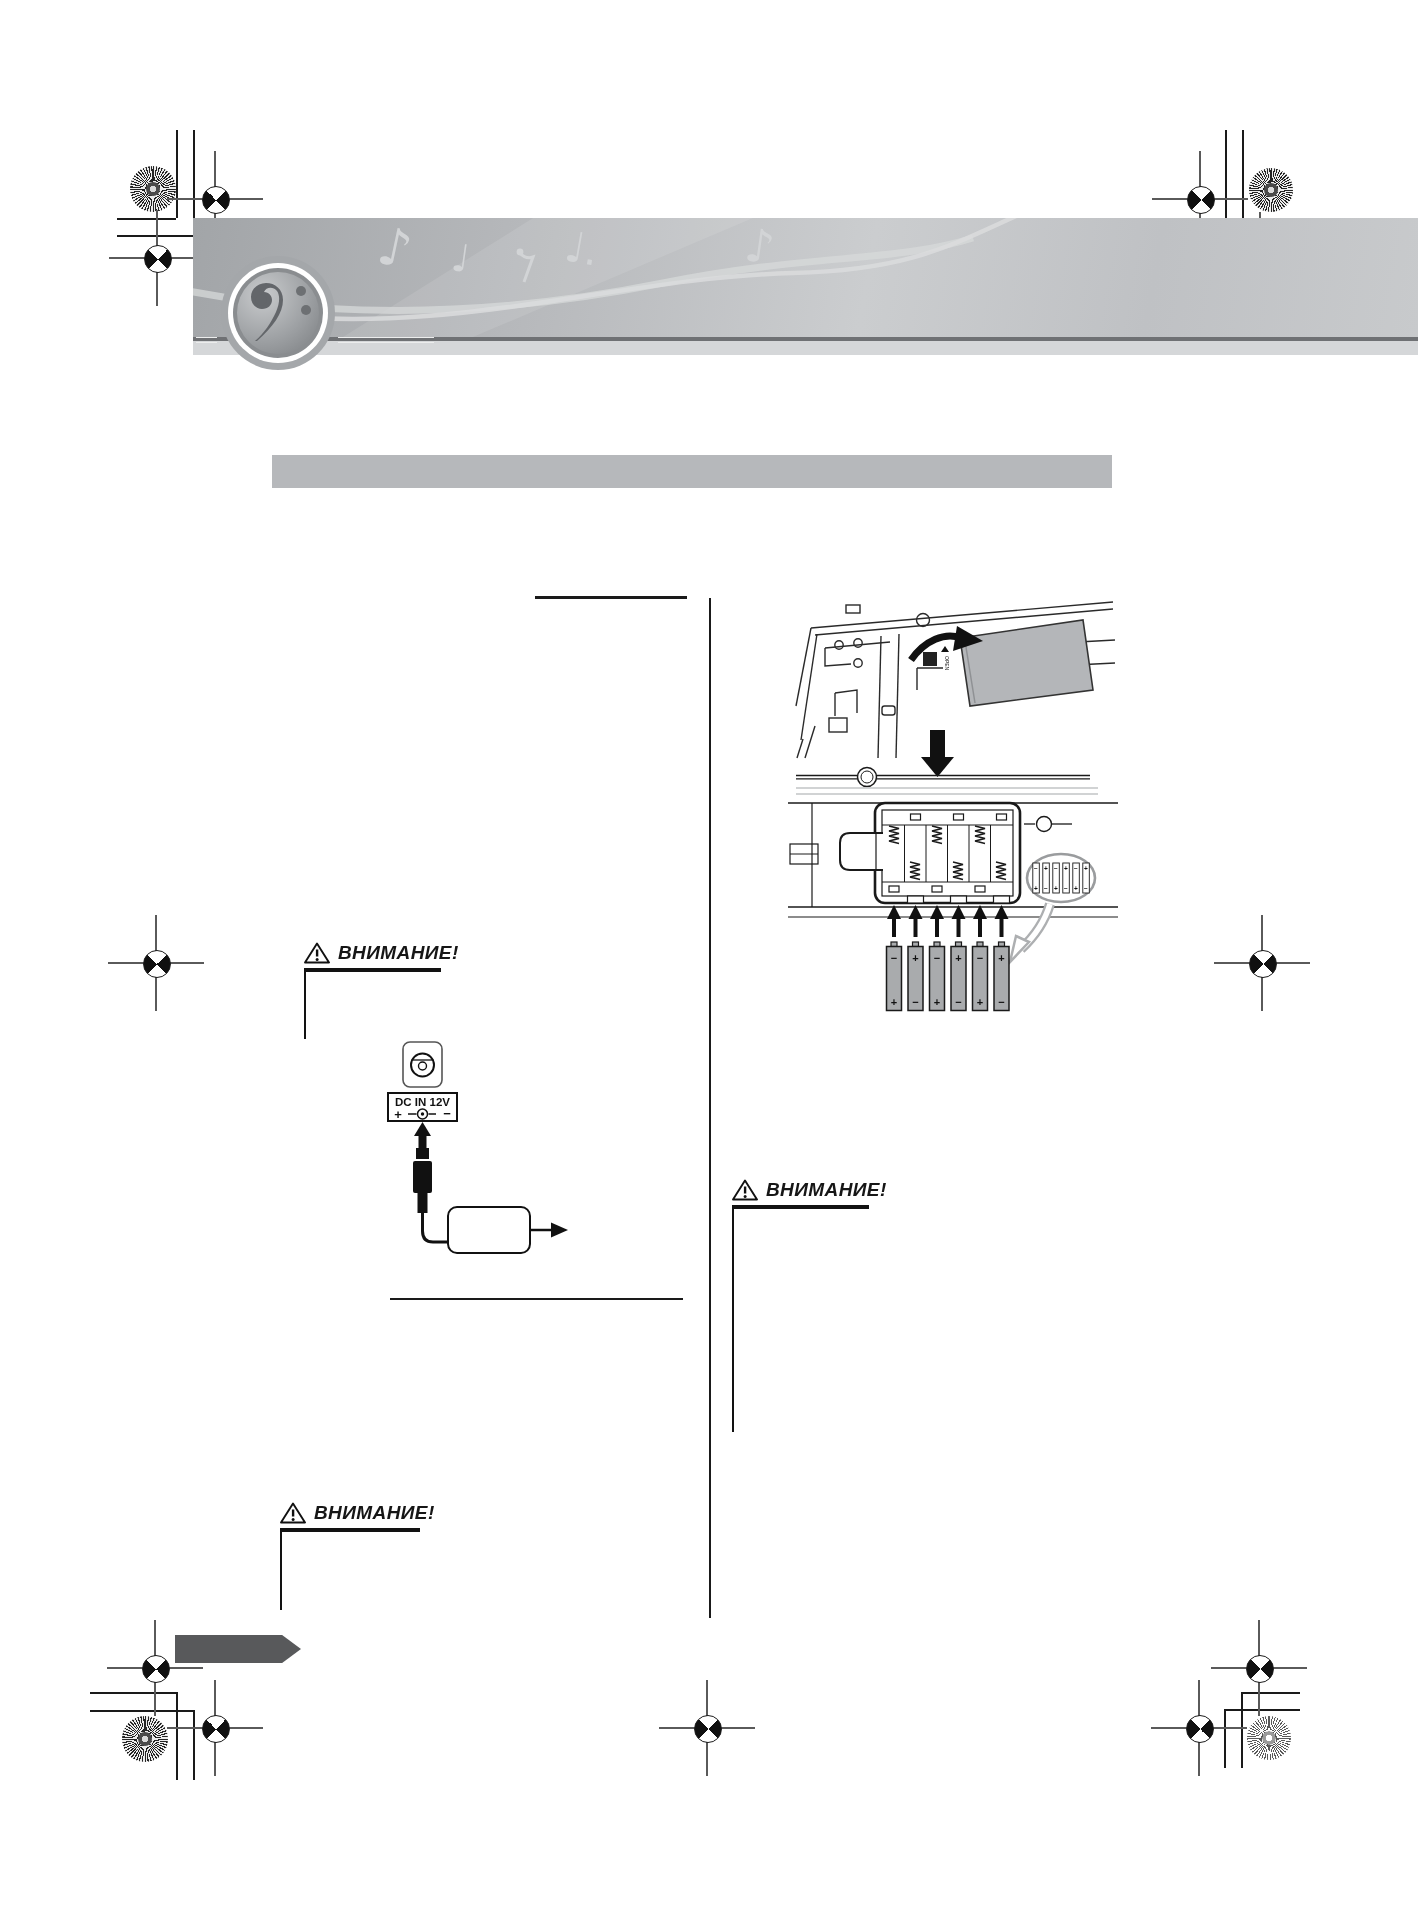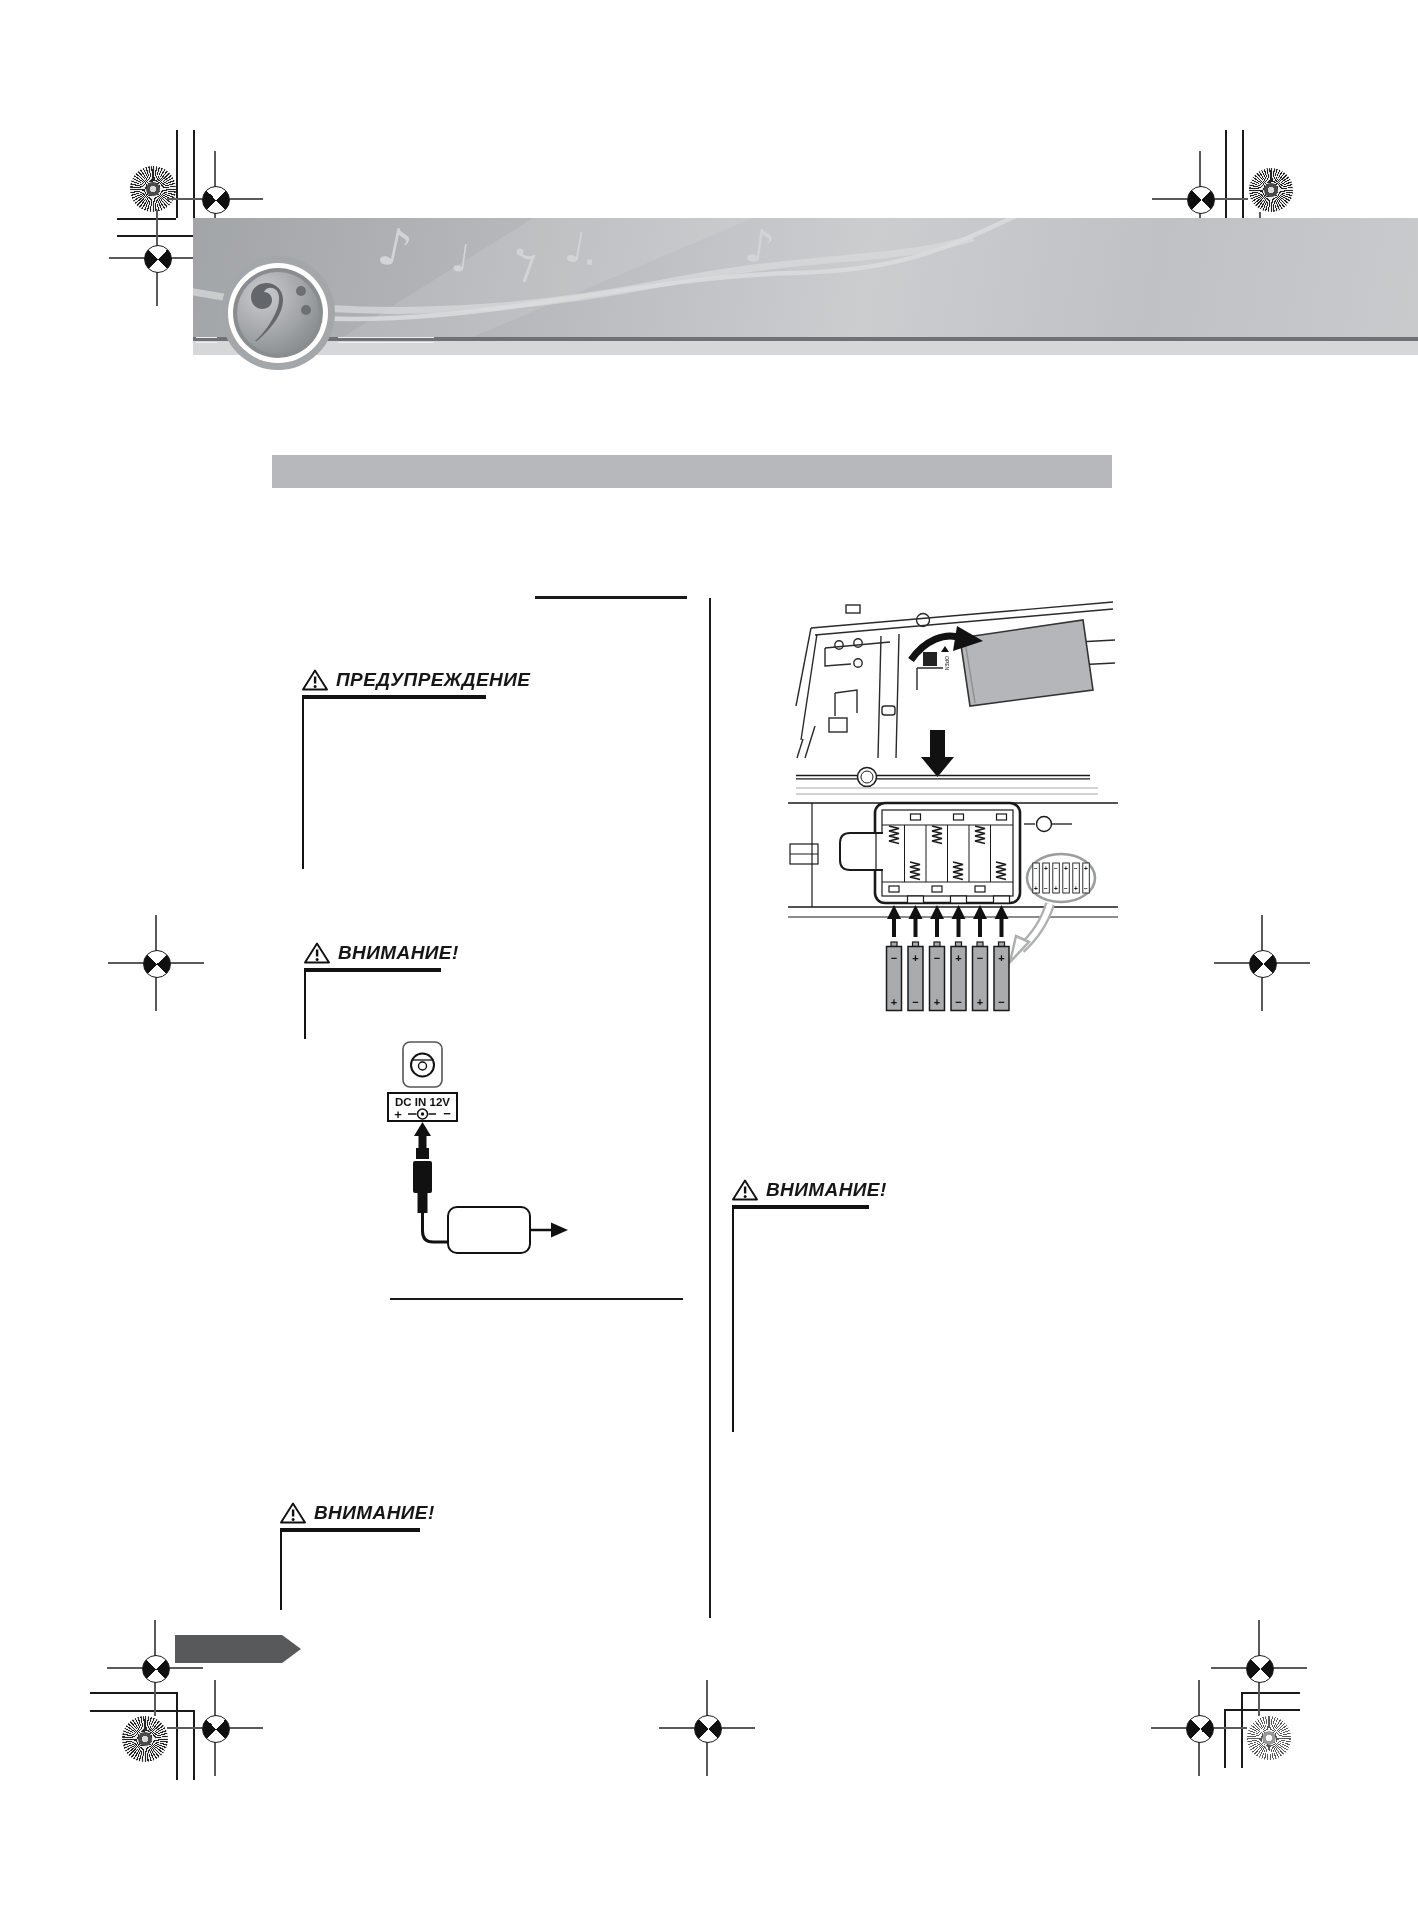--- a/index.html
+++ b/index.html
@@ -162,32 +162,20 @@
   </svg>
   <div class="med" style="left:296px;top:286px;width:10px;height:10px;background:#6d7073"></div>
   <div class="med" style="left:301px;top:305px;width:10px;height:10px;background:#6d7073"></div>
 
   <div id="title-bar"></div>
 
   <div class="ln" style="left:535px;top:596px;width:152px;height:2.6px"></div>
   <div class="ln" style="left:709px;top:598px;width:1.5px;height:1020px"></div>
   <div class="ln" style="left:390px;top:1298px;width:293px;height:1.6px"></div>
 
-  <div class="warn" style="left:302px;top:668px">
-    <div class="warn-head">
-      <svg width="26" height="22" viewBox="0 0 26 22">
-        <polygon points="13,1.5 25,20.5 1,20.5" fill="#fff" stroke="#111" stroke-width="1.9" stroke-linejoin="round"></polygon>
-        <rect x="11.9" y="7.5" width="2.4" height="7" fill="#111"></rect>
-        <circle cx="13.1" cy="17.4" r="1.5" fill="#111"></circle>
-      </svg>
-      <span class="warn-label">ПРЕДУПРЕЖДЕНИЕ</span>
-    </div>
-    <div class="warn-underline" style="width:184px"></div>
-    <div class="warn-vline" style="height:170px"></div>
-  </div>
 
   <div class="warn" style="left:304px;top:941px">
     <div class="warn-head">
       <svg width="26" height="22" viewBox="0 0 26 22">
         <polygon points="13,1.5 25,20.5 1,20.5" fill="#fff" stroke="#111" stroke-width="1.9" stroke-linejoin="round"></polygon>
         <rect x="11.9" y="7.5" width="2.4" height="7" fill="#111"></rect>
         <circle cx="13.1" cy="17.4" r="1.5" fill="#111"></circle>
       </svg>
       <span class="warn-label">ВНИМАНИЕ!</span>
     </div>

